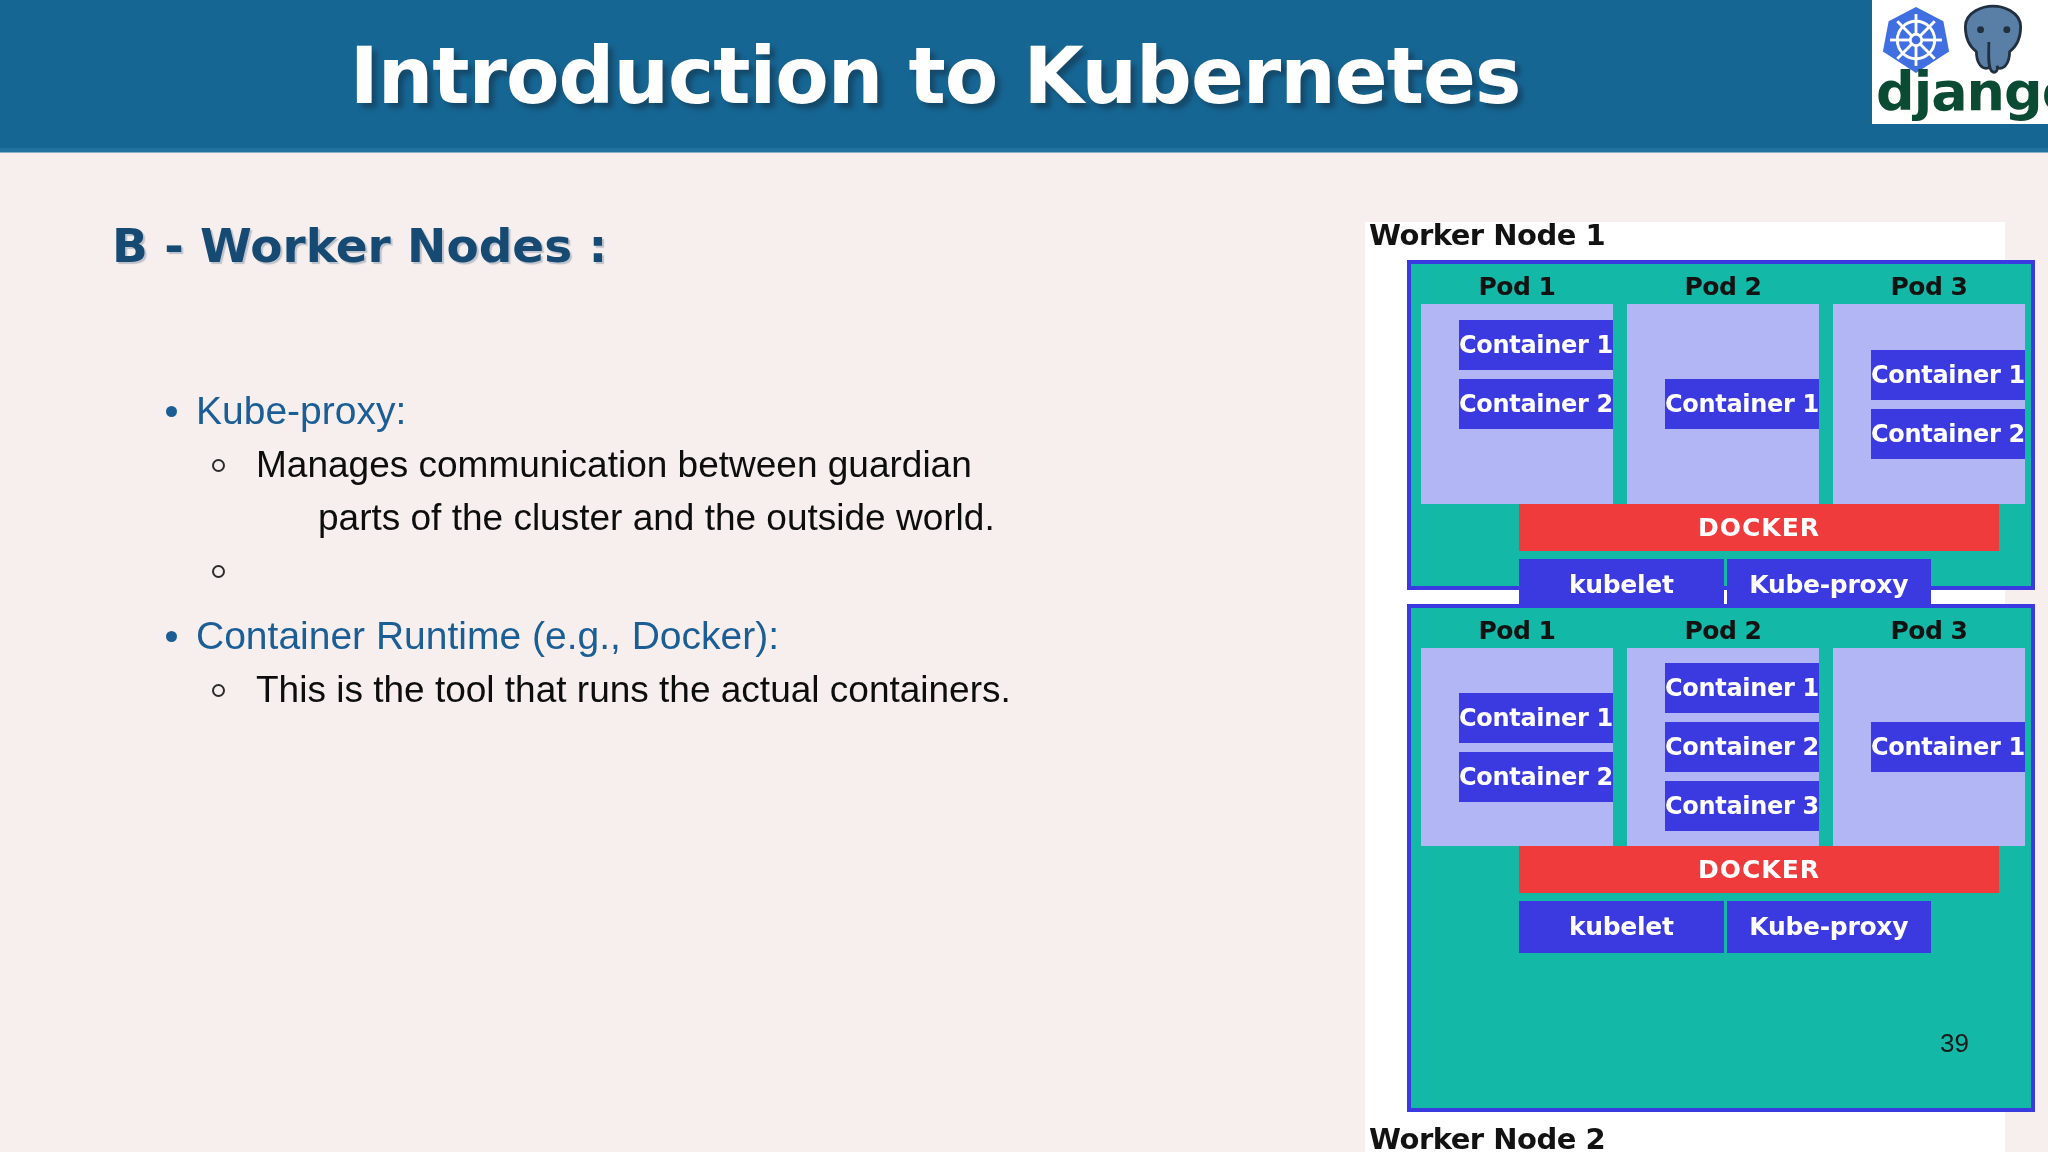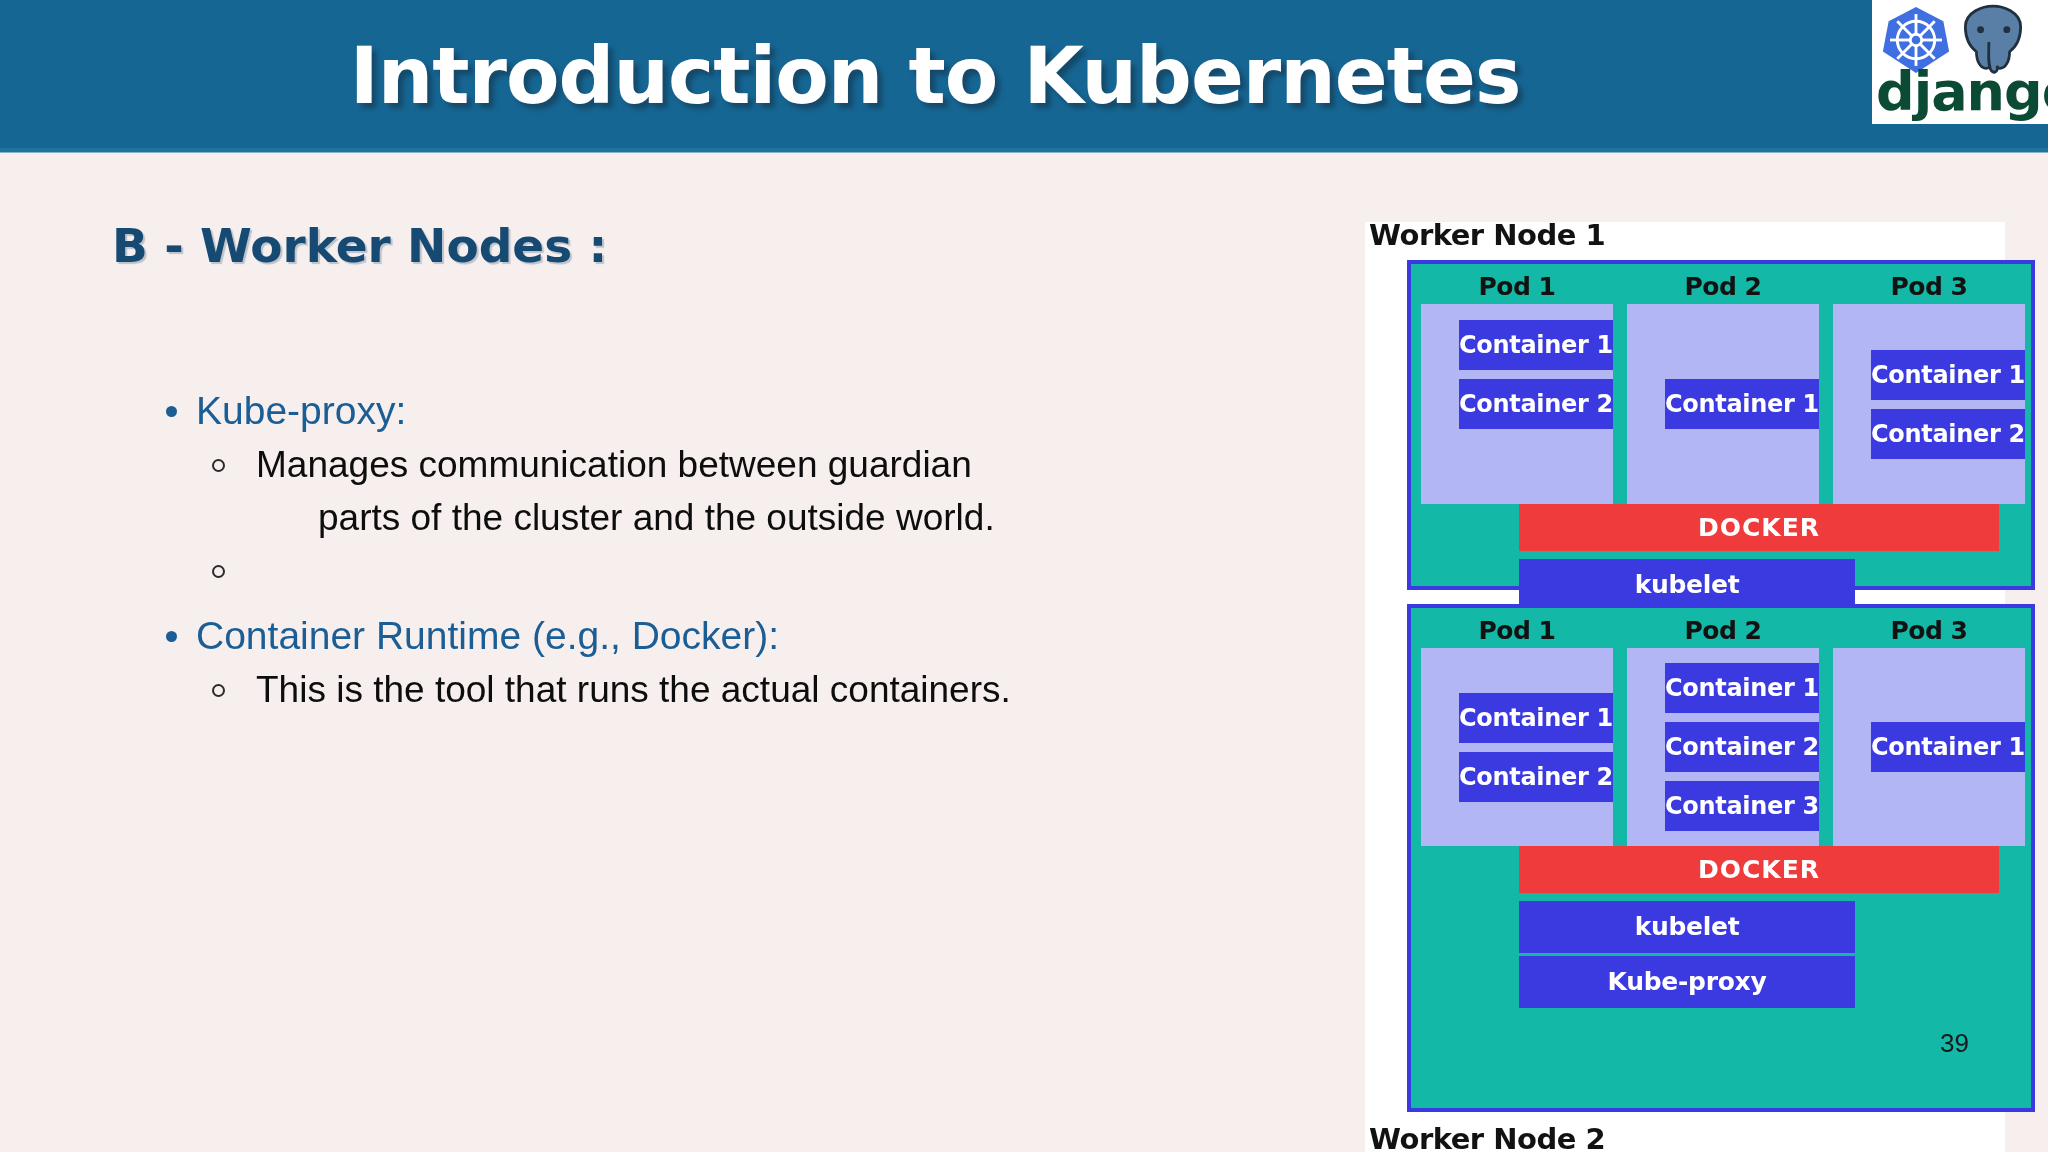--- a/index.html
+++ b/index.html
@@ -240,25 +240,24 @@
     line-height: 47px;
     text-align: center;
     letter-spacing: 1px;
   }
   .n1 .docker-bar { top: 240px; }
   .n2 .docker-bar { top: 238px; }
 
   .agents-row {
     position: absolute;
     left: 108px;
-    width: 336px;
+    width: 412px;
     height: 52px;
     display: flex;
     gap: 3px;
-    flex-direction: column;
   }
   .n1 .agents-row { top: 295px; }
   .n2 .agents-row { top: 293px; }
   .agent-box {
     flex: 1 1 0;
     background: #3b39e0;
     color: #ffffff;
     font-family: "DejaVu Sans", sans-serif;
     font-weight: bold;
     font-size: 25px;

